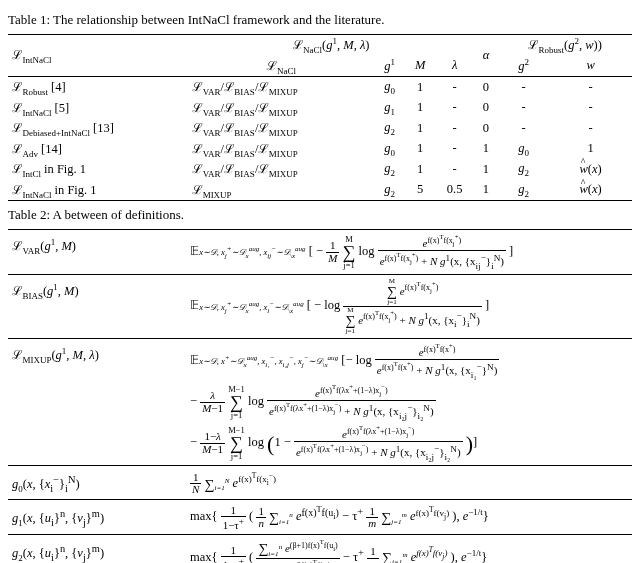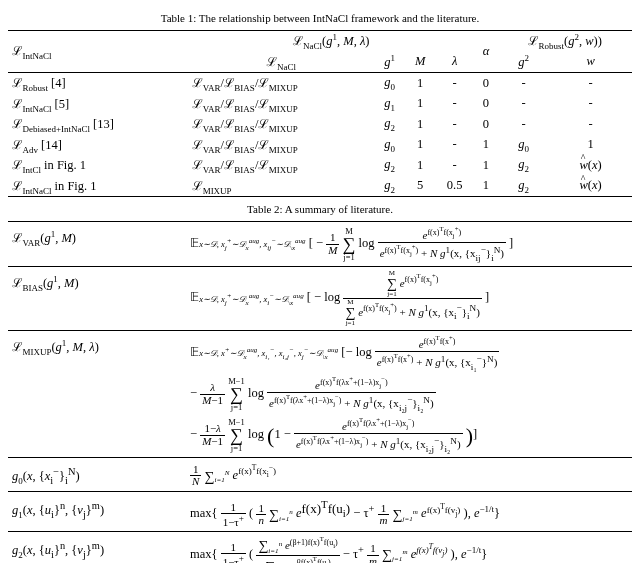--- a/index.html
+++ b/index.html
@@ -5,23 +5,22 @@
   body {
     font-family: "Times New Roman", Times, serif;
     font-size: 12.5px;
     color: #000;
     background: #fff;
     margin: 0;
     padding: 10px 8px;
     width: 624px;
   }
   .table-caption {
-    text-align: center;
     margin: 2px 0 4px 0;
-    font-size: 11px;
+    font-size: 13px;
   }
   table {
     border-collapse: collapse;
     margin: 6px auto;
     width: 100%;
   }
   td, th {
     padding: 1px 4px;
     text-align: left;
     vertical-align: middle;
@@ -138,21 +137,21 @@
     <td class="center"><span class="math">g</span><span class="sub">2</span></td>
     <td class="center">5</td>
     <td class="center">0.5</td>
     <td class="center">1</td>
     <td class="center"><span class="math">g</span><span class="sub">2</span></td>
     <td class="center"><span class="math hat">w</span>(<span class="math">x</span>)</td>
   </tr>
 </tbody>
   </table>
 
-<div class="table-caption">Table 2: A summary of literature.</div>
+<div class="table-caption">Table 2: A between of definitions.</div>
 
 <table class="t2">
 
   <tbody>
       <tr class="t1-top t2row">
     <td>ℒ<span class="sub">VAR</span>(<span class="math">g</span><span class="sup">1</span>, <span class="math">M</span>)</td>
     <td class="t1-top nowrap">
       𝔼<span class="smallsub">x∼𝒟, x<sub>j</sub><sup>+</sup>∼𝒟<sub>x</sub><sup>aug</sup>, x<sub>ij</sub><sup>−</sup>∼𝒟<sub>\x</sub><sup>aug</sup></span>
       <span class="rm">[</span> −
       <span class="frac"><span class="num">1</span><span class="den"><span class="math">M</span></span></span>
@@ -225,21 +224,21 @@
   </tr>
 
   <tr class="t1-mid t2row">
     <td><span class="math">g</span><span class="sub">1</span>(<span class="math">x</span>, {<span class="math">u</span><sub>i</sub>}<sup>n</sup>, {<span class="math">v</span><sub>j</sub>}<sup>m</sup>)</td>
     <td class="nowrap">
       max{
       <span class="frac"><span class="num">1</span><span class="den">1−τ<sup>+</sup></span></span>
       (
       <span class="frac"><span class="num">1</span><span class="den"><span class="math">n</span></span></span>
       <span class="sumsym">∑</span><span class="smallsub"><sub>i=1</sub><sup>n</sup></span>
-      <span class="math">e</span><sup style="font-size:13px;">f(x)<sup>T</sup>f(u<sub>i</sub>)</sup>
+      <span class="math">e</span><sup style="font-size:10px;">f(x)<sup>T</sup>f(u<sub>i</sub>)</sup>
       − τ<sup>+</sup>
       <span class="frac"><span class="num">1</span><span class="den"><span class="math">m</span></span></span>
       <span class="sumsym">∑</span><span class="smallsub"><sub>j=1</sub><sup>m</sup></span>
       <span class="math">e</span><sup style="font-size:9px;">f(x)<sup>T</sup>f(v<sub>j</sub>)</sup>
       ), <span class="math">e</span><sup style="font-size:9px;">−1/t</sup>}
     </td>
   </tr>
 
   <tr class="t1-mid t2row">
     <td><span class="math">g</span><span class="sub">2</span>(<span class="math">x</span>, {<span class="math">u</span><sub>i</sub>}<sup>n</sup>, {<span class="math">v</span><sub>j</sub>}<sup>m</sup>)</td>

